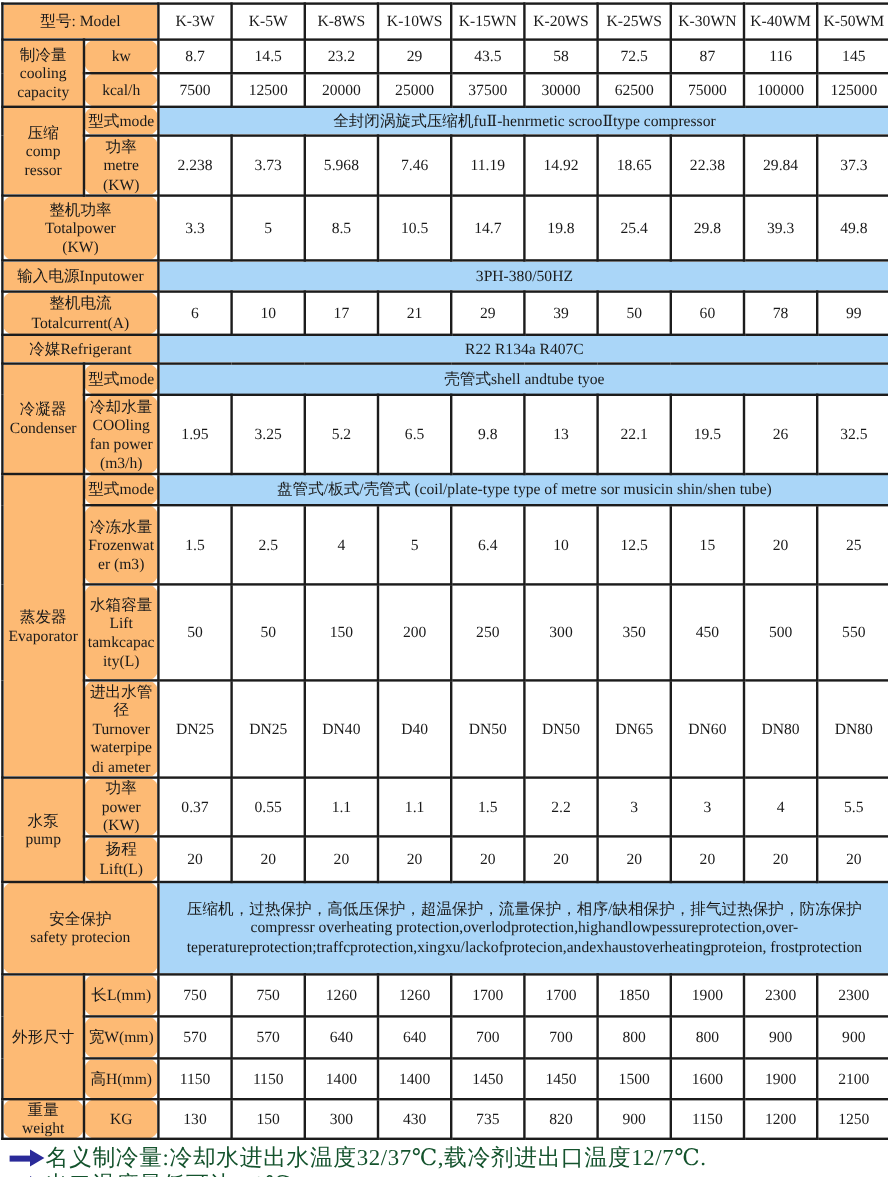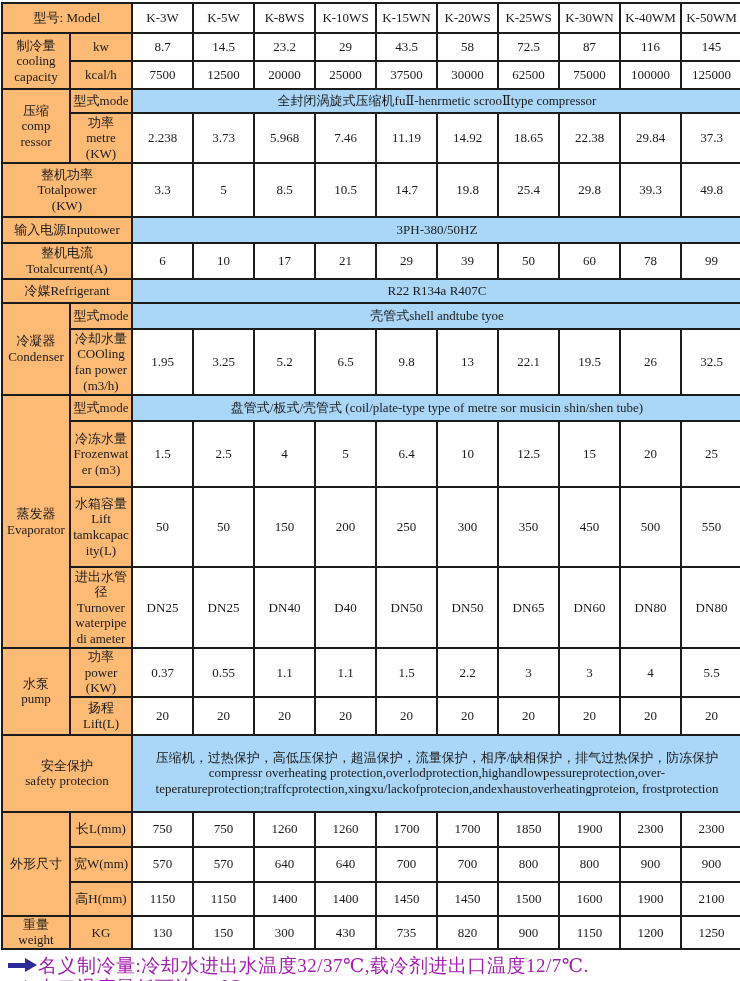--- a/index.html
+++ b/index.html
@@ -23,37 +23,37 @@
     vertical-align:middle;
     padding:0 1px;
     font-size:13px;
     line-height:1.2;
     overflow:hidden;
   }
   .lbl{background:#fdba74;}
   .band{background:#aad6f8;}
   .val{background:#ffffff;}
   .pre{white-space:pre-line;}
-  .sub{font-size:12px;line-height:1.25;}
+  .sub{font-size:12px;line-height:1.25;border-radius:10px;}
   .group{font-size:12.5px;line-height:1.3;}
   .modelcell{font-size:13px;font-family:Liberation Serif, serif;}
   .bandtext{font-size:13px;}
   .safety-band{font-size:13px;line-height:19px;padding:0 6px;}
   .notes{margin:5px 0 0 6px;}
   .note{display:flex;align-items:center;margin-bottom:1px;}
   .note-arrow{position:relative;width:32px;height:18px;flex:0 0 32px;}
   .note-arrow::before{
     content:'';position:absolute;left:2px;top:7px;width:17px;height:5px;background:#2a2a99;
   }
   .note-arrow::after{
     content:'';position:absolute;left:19px;top:2px;width:0;height:0;
     border-left:12px solid #2a2a99;border-top:7px solid transparent;border-bottom:7px solid transparent;
   }
   .note-text{
-    color:#a21caf;font-size:19px;line-height:21px;letter-spacing:0.5px;white-space:nowrap;
+    color:#14532d;font-size:19px;line-height:21px;letter-spacing:0.5px;white-space:nowrap;
   }
 </style>
 </head>
 <body>
 
 <div class="page">
   <table class="spec">
     <colgroup>
       <col style="width:68px">
         <col style="width:62px">

